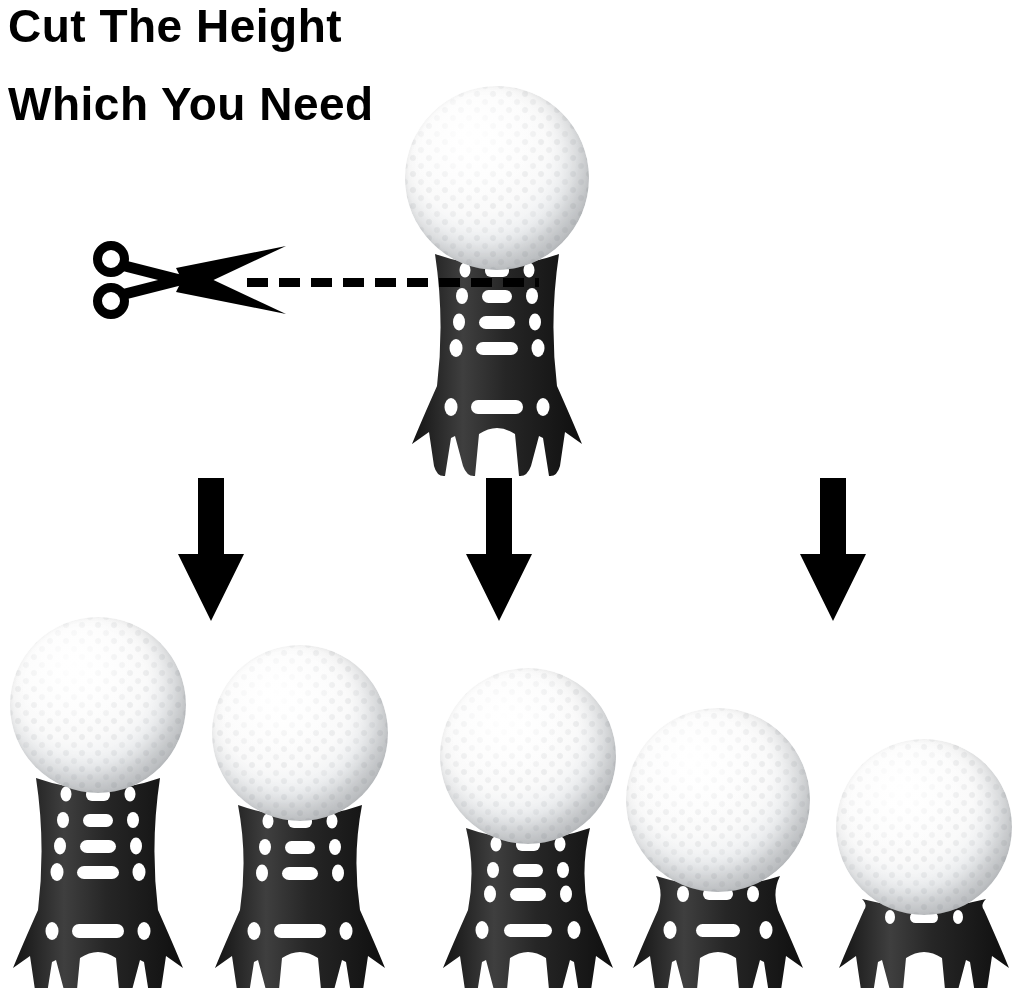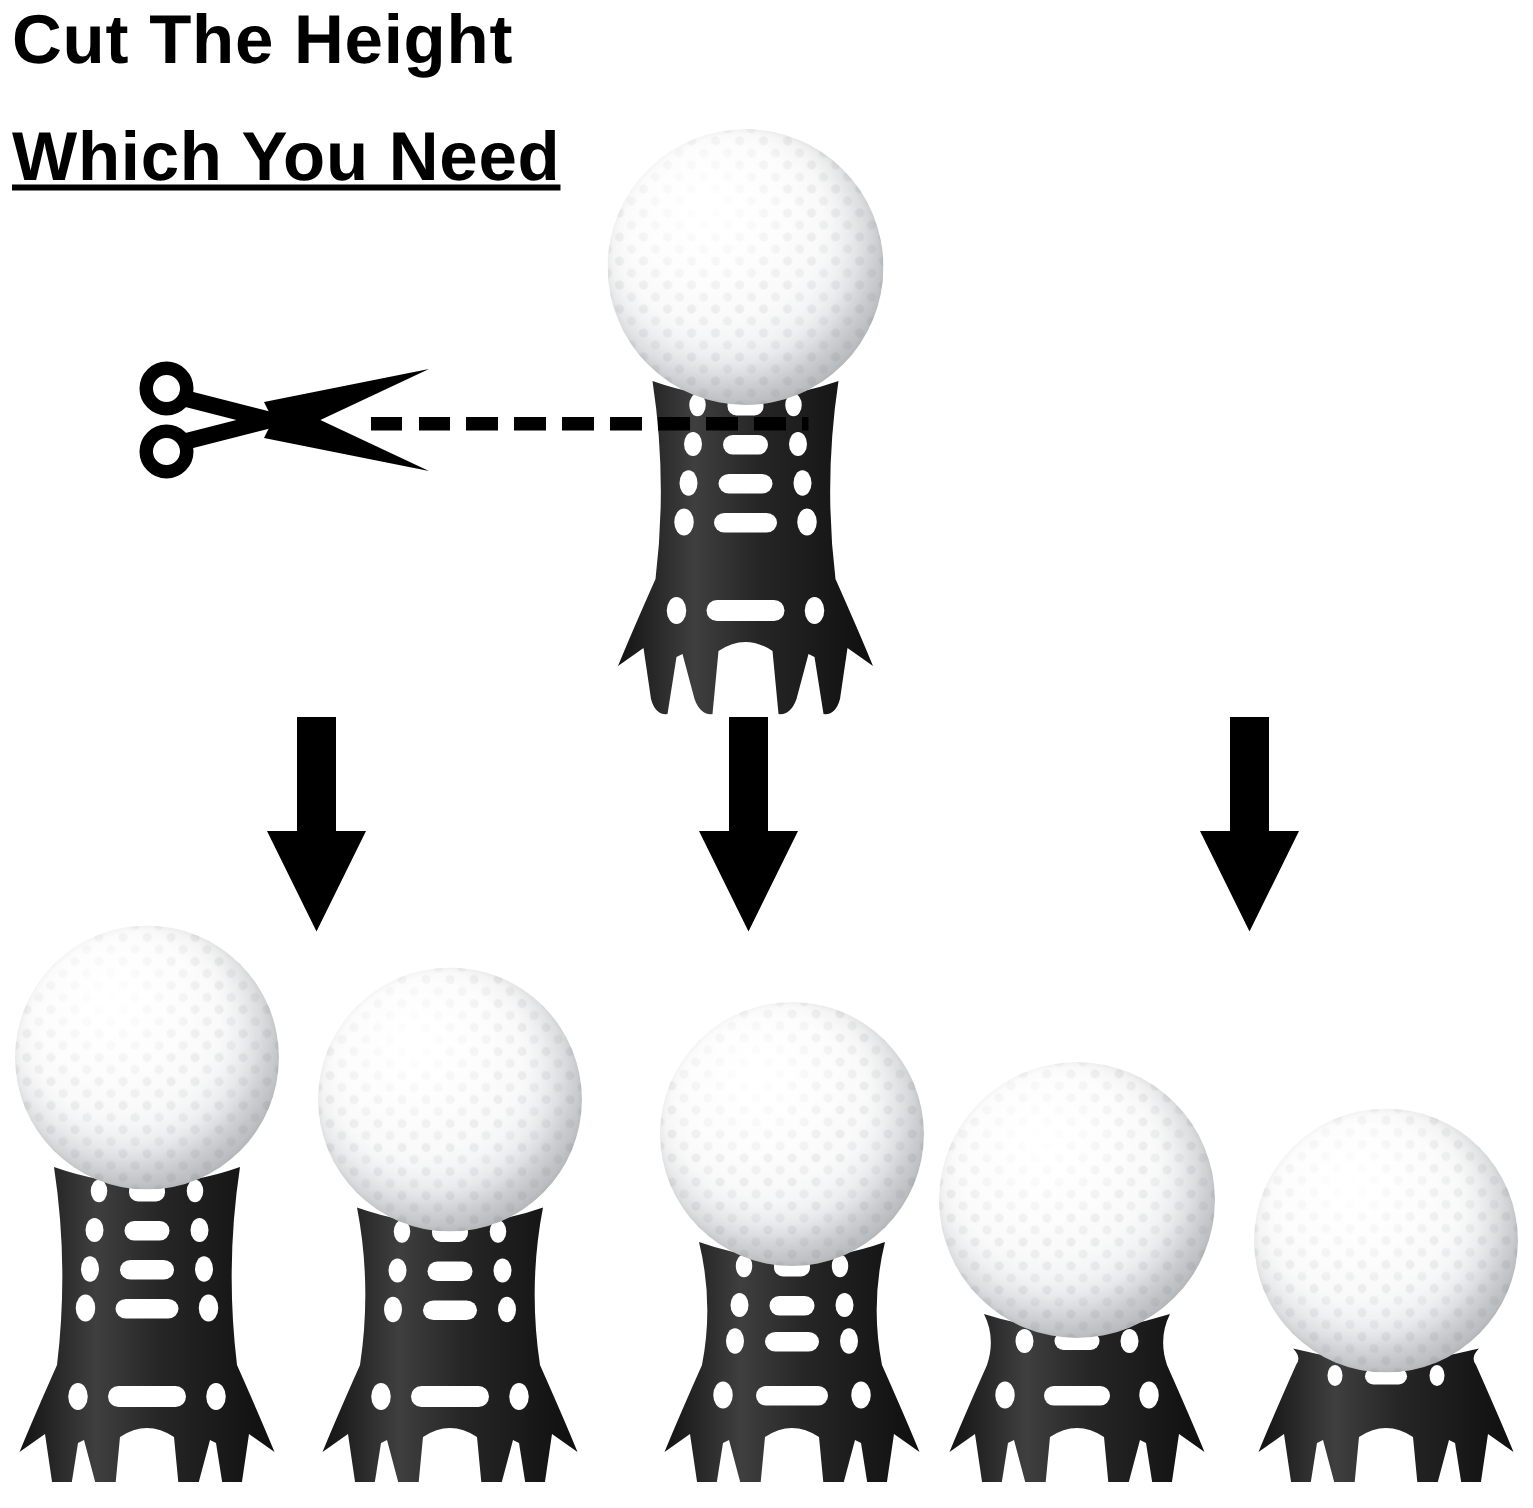--- a/index.html
+++ b/index.html
@@ -5,21 +5,21 @@
   html,body{margin:0;padding:0;background:#ffffff;}
   .stage{
     position:relative;width:1022px;height:988px;background:#ffffff;
     font-family:"Liberation Sans",sans-serif;overflow:hidden;
   }
   .title-line{
     position:absolute;left:8px;color:#000;font-weight:bold;font-size:46px;
     line-height:52px;white-space:nowrap;letter-spacing:0.5px;z-index:5;
   }
   .title-line.l1{top:0px;}
-  .title-line.l2{top:78px;text-decoration:underline;}
+  .title-line.l2{top:78px;}
   .scissors{position:absolute;left:88px;top:238px;width:200px;height:84px;z-index:4;}
   .cutline{
     position:absolute;left:247px;top:278px;width:292px;height:9px;z-index:3;
     background:repeating-linear-gradient(90deg,#000 0 21px,transparent 21px 32px);
   }
   .tee{position:absolute;z-index:2;}
   .arrow{position:absolute;width:66px;height:143px;z-index:2;}
   .ball{
     position:absolute;border-radius:50%;z-index:4;
     background:

